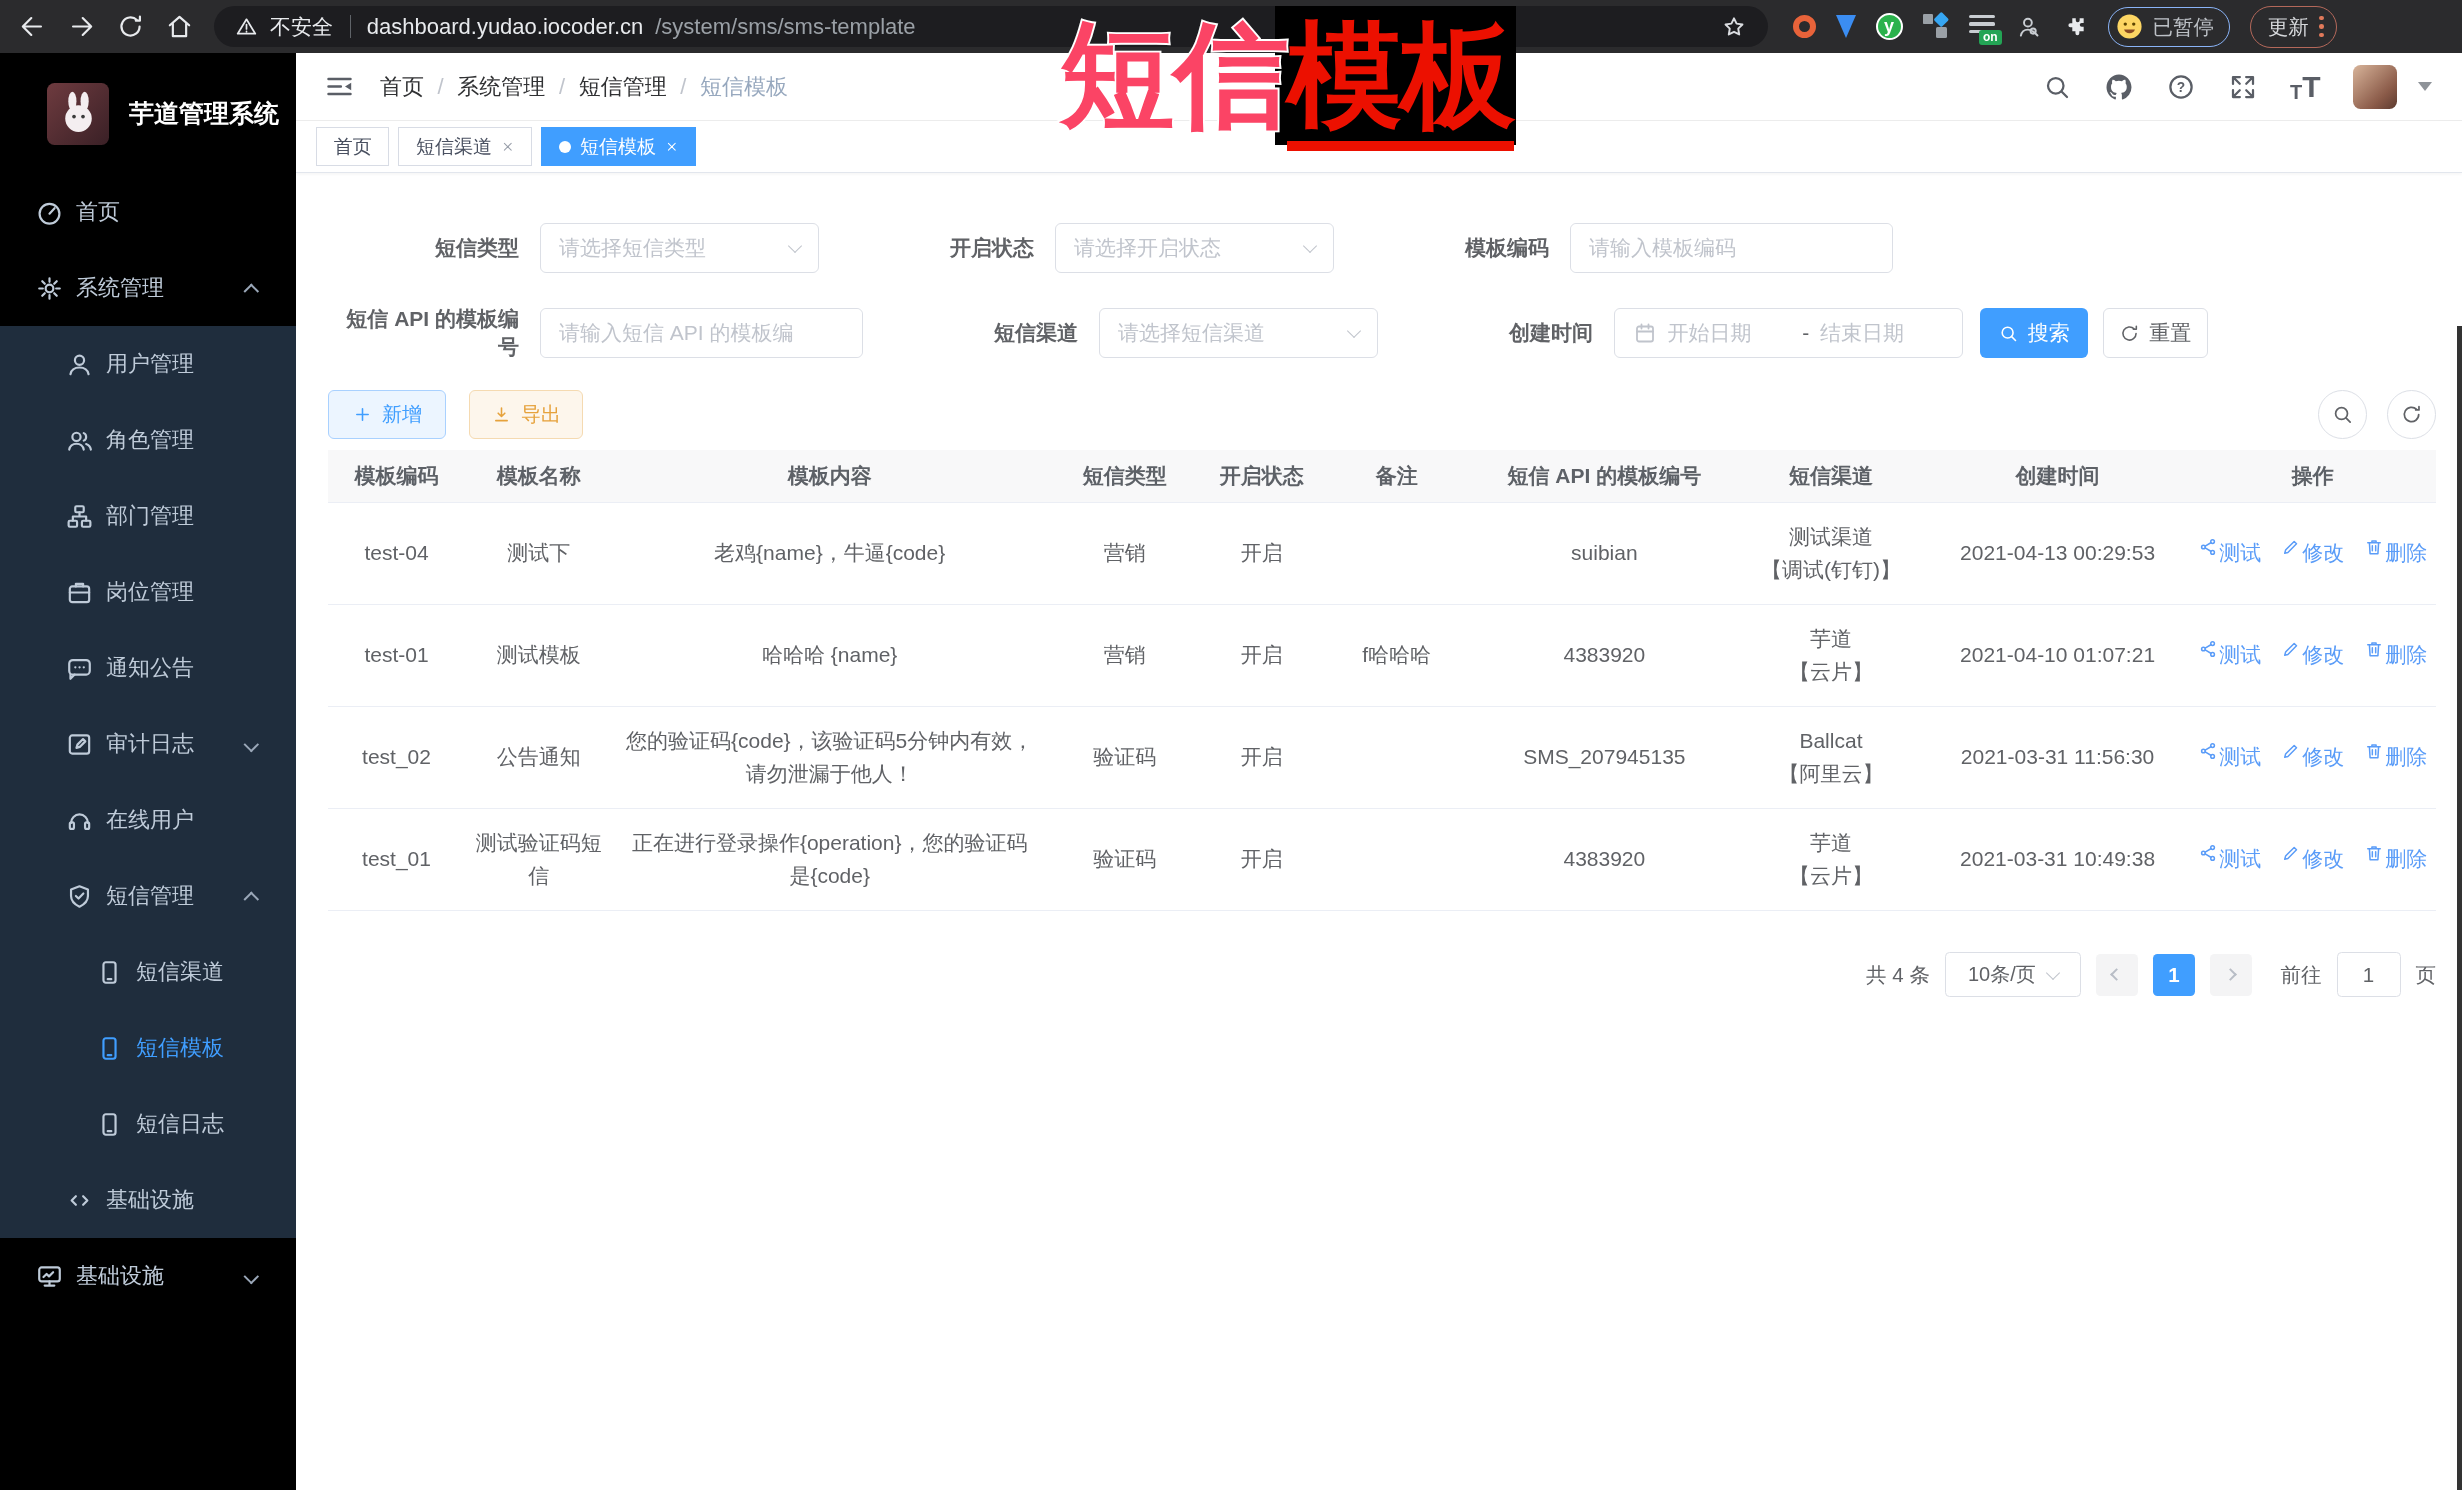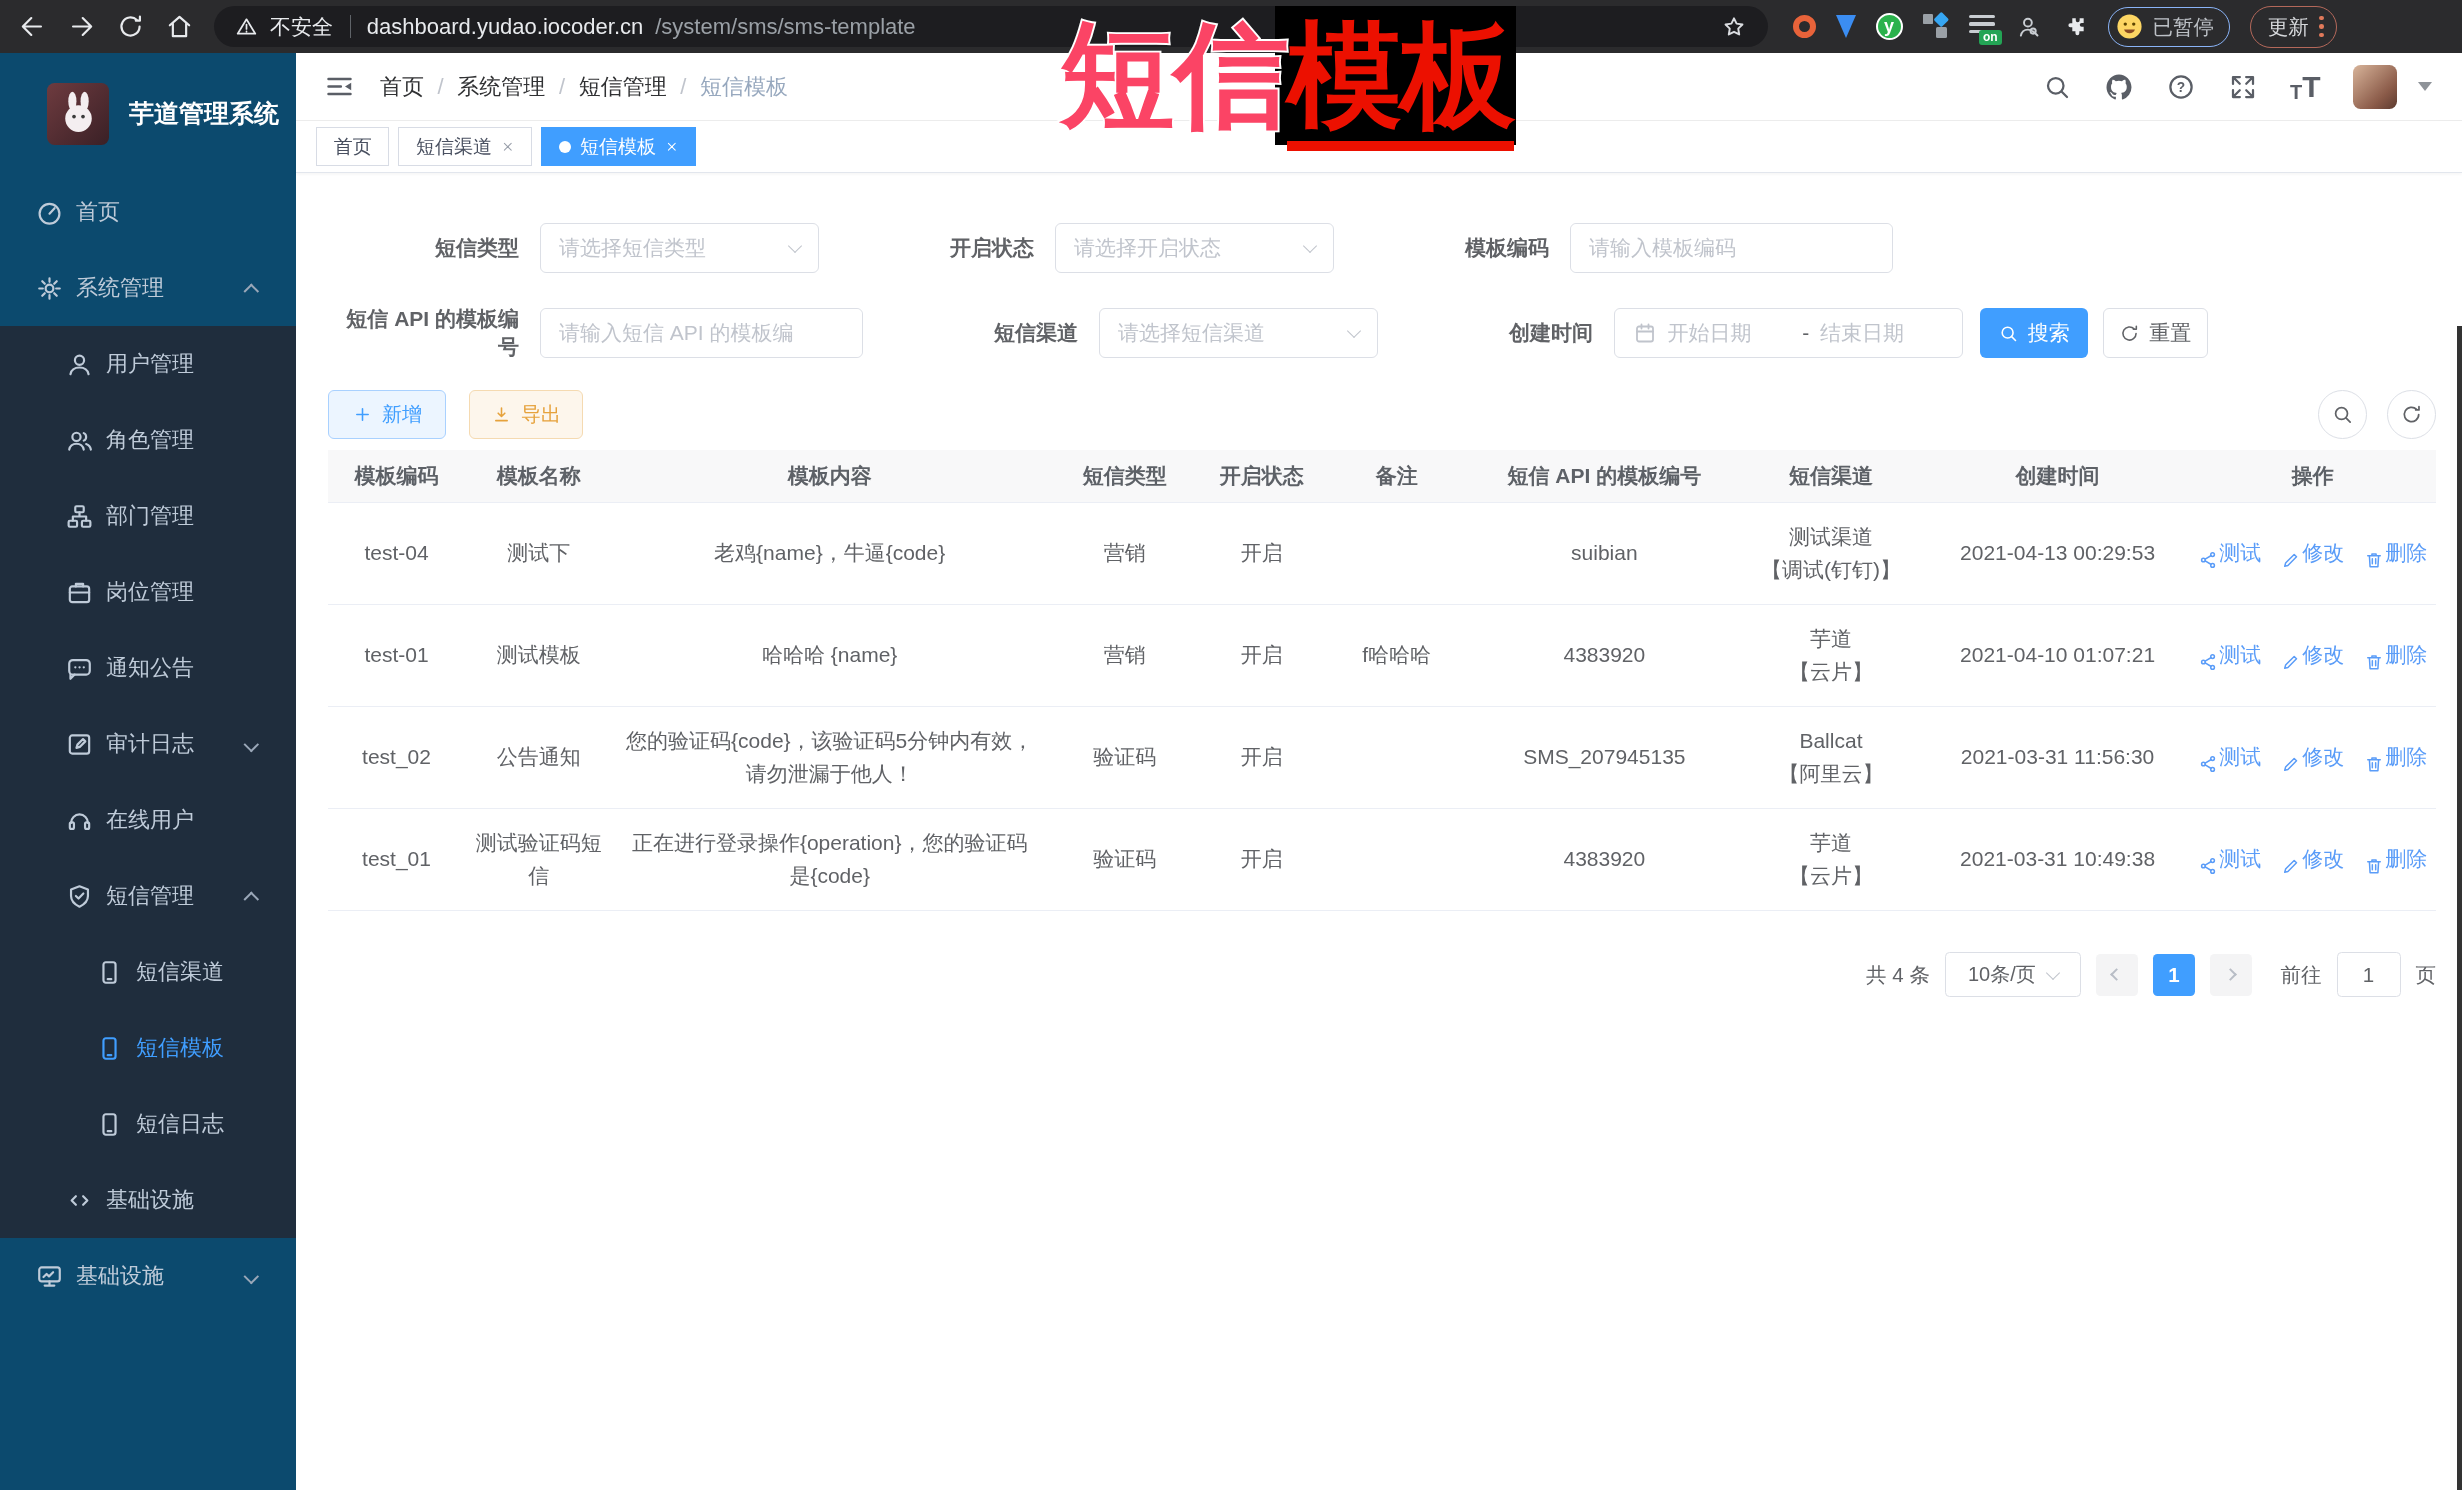--- a/index.html
+++ b/index.html
@@ -37,21 +37,21 @@
   .paused-label { font-size:20.5px; color:#bdc1c6; }
   .update-pill { display:flex; align-items:center; gap:10.6px; border:1.5px solid #b4685a; border-radius:23px; padding:6px 12px 6px 16.7px; }
   .update-label { font-size:20.5px; color:#d7d9dc; }
   .dots3 { display:flex; flex-direction:column; gap:3.8px; }
   .dots3 i { width:4.5px; height:4.5px; border-radius:50%; background:#e0795a; }
 
   
   .app { display:flex; height:1437px; }
 
   
-  .sidebar { width:296px; background:#0c4a6e; flex:0 0 auto; color:#bfcbd9; overflow:hidden; }
+  .sidebar { width:296px; background:#000000; flex:0 0 auto; color:#bfcbd9; overflow:hidden; }
   .logo-row { height:121px; display:flex; align-items:center; gap:20px; padding-left:47px; }
   .logo-avatar { width:62px; height:62px; border-radius:7.6px; background:linear-gradient(135deg,#6e3b3f,#3a2026); display:flex; align-items:center; justify-content:center; color:#f2ecec; flex:0 0 auto; }
   .logo-avatar svg { width:49px; height:49px; }
   .logo-title { font-size:25px; font-weight:bold; color:#fff; }
   .mi { height:76px; display:flex; align-items:center; font-size:22px; color:#bfcbd9; cursor:pointer; }
   .mi .mic { width:29px; height:29px; margin-right:12px; flex:0 0 auto; }
   .mi.l1 { padding-left:35px; }
   .mi.l2 { padding-left:65px; }
   .mi.l3 { padding-left:95px; }
   .submenu { background:#1f2d3d; }
@@ -111,21 +111,21 @@
   .btn-export { padding:0 21px; background:#fdf6ec; border-color:#f5dab1; color:#e6a23c; font-size:20px; height:49px; }
   .tool-circles { margin-left:auto; display:flex; gap:20px; }
   .circle-btn { width:49px; height:49px; border-radius:50%; border:0.8px solid #dcdfe6; color:#606266; display:flex; align-items:center; justify-content:center; cursor:pointer; background:#fff; }
   .circle-btn svg { width:23px; height:23px; }
 
   
   table.grid { width:100%; border-collapse:collapse; margin-top:10.6px; table-layout:fixed; }
   .grid th { height:53px; background:#f8f8f9; font-size:21px; font-weight:600; color:#5d6167; border-bottom:0.8px solid #ebeef5; padding:0 7.6px; }
   .grid td { height:102px; font-size:21px; color:#606266; text-align:center; border-bottom:0.8px solid #ebeef5; padding:7.6px 10.6px; line-height:1.55; vertical-align:middle; }
   .alinks { display:flex; align-items:center; justify-content:center; gap:20px; white-space:nowrap; }
-  .alink { color:#5a9cf8; display:inline-flex; align-items:flex-end; gap:1px; font-size:21px; cursor:pointer; }
+  .alink { color:#5a9cf8; display:inline-flex; align-items:flex-start; gap:1px; font-size:21px; cursor:pointer; }
   .alink svg { width:20px; height:20px; }
 
   
   .pager { margin-top:41px; display:flex; align-items:center; justify-content:flex-end; gap:15px; font-size:20.5px; color:#606266; }
   .psel { width:136px; height:45px; border:0.8px solid #dcdfe6; border-radius:4.5px; display:flex; align-items:center; justify-content:center; gap:12px; color:#606266; font-size:20px; cursor:pointer; }
   .pbtn { width:42px; height:42px; border-radius:4.5px; background:#f4f4f5; display:flex; align-items:center; justify-content:center; cursor:pointer; }
   .pchev { width:9px; height:9px; border-right:2.3px solid #b8bdc6; border-bottom:2.3px solid #b8bdc6; }
   .pchev.left { transform:rotate(135deg); }
   .pchev.right { transform:rotate(-45deg); }
   .pcur { width:42px; height:42px; border-radius:4.5px; background:#409EFF; color:#fff; font-weight:600; display:flex; align-items:center; justify-content:center; font-size:20.5px; cursor:pointer; }

